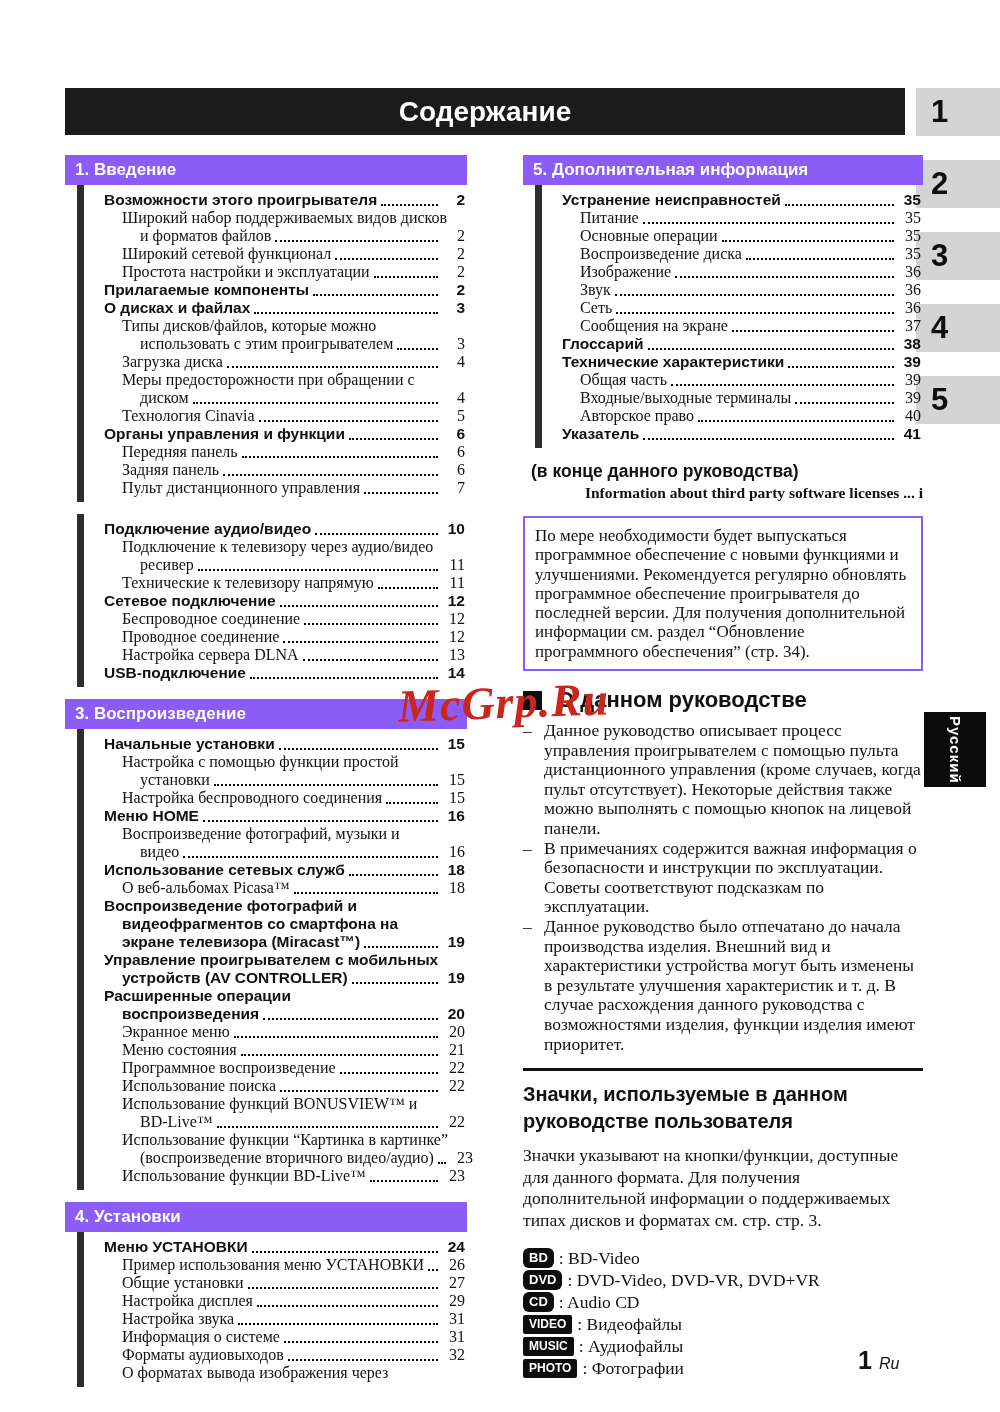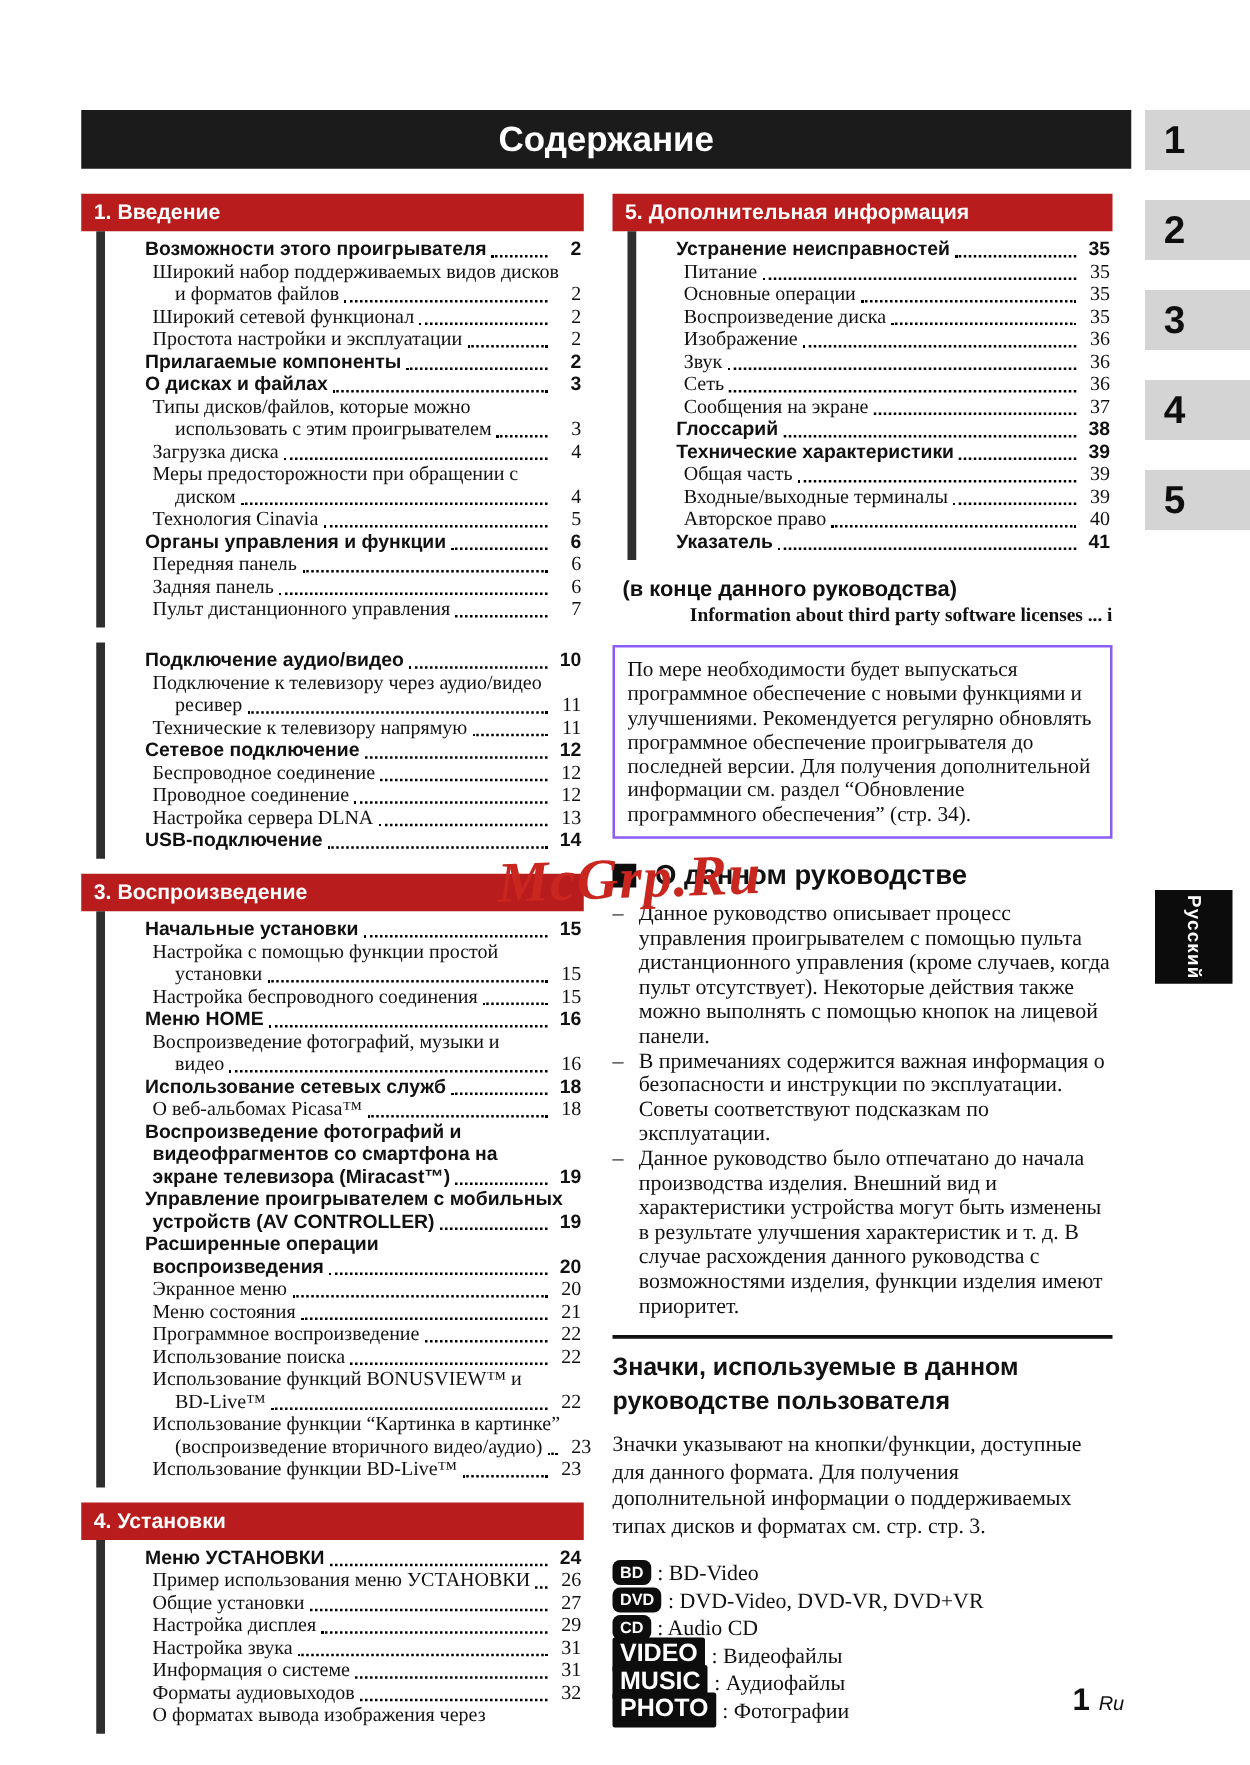--- a/index.html
+++ b/index.html
@@ -24,36 +24,36 @@
   }
   .lang-tab {
     position:absolute; left:924px; top:712px; width:62px; height:75px;
     background:#0c0c0c; color:#fff; display:flex; align-items:center; justify-content:center;
     font:bold 15px "Liberation Sans", sans-serif;
   }
   .lang-tab span { writing-mode:vertical-rl; letter-spacing:1px; }
   
   .col { position:absolute; top:155px; }
   .col-left  { left:65px;  width:402px; }
-  .col-right { left:490px; width:400px; }
+  .col-right { left:523px; width:400px; }
   
   .section { margin-bottom:12px; }
   .sec-header {
-    background:#b91c1c; color:#fff; height:30px; box-sizing:border-box;
+    background:#8b5cf6; color:#fff; height:30px; box-sizing:border-box;
     font:bold 17px "Liberation Sans", sans-serif;
     display:flex; align-items:center; padding-left:10px;
   }
   .sec-box {
     border-left:7px solid #2e2e2e; margin-left:12px;
     padding:6px 2px 5px 0;
   }
   .toc-line { line-height:15.8px; white-space:nowrap; }
   .toc-line.row { display:flex; align-items:flex-end; }
   .toc-line .t { white-space:nowrap; }
-  .lvl1 { padding-left:32px; font:bold 15.5px "Liberation Sans", sans-serif; }
+  .lvl1 { padding-left:20px; font:bold 15.5px "Liberation Sans", sans-serif; }
   .lvl1.cont { padding-left:38px; }
   .lvl2 { padding-left:38px; font:16px "Liberation Serif", serif; }
   .lvl2.cont { padding-left:56px; }
   .dots { flex:1 1 8px; min-width:8px; border-bottom:2px dotted #000; margin:0 3px 3px 4px; }
   .pg { min-width:24px; text-align:right; flex:none; }
   
   .end-note { margin-top:0; }
   .end-note-title { font:bold 17.5px "Liberation Sans", sans-serif; line-height:22px; padding-left:8px; }
   .end-note-line  { font:bold 15.5px "Liberation Serif", serif; line-height:22px; padding-left:34px; white-space:nowrap;text-align:right; }
   .note-box {
@@ -73,21 +73,21 @@
   .icons-heading {
     font:bold 20px "Liberation Sans", sans-serif; line-height:27px;
     white-space:pre-line; margin-bottom:10px;
   }
   .icons-intro { font:17.5px "Liberation Serif", serif; line-height:21.5px; margin-bottom:16px; }
   .badge-row { display:flex; align-items:center; height:22px; font:17.5px "Liberation Serif", serif; }
   .badge {
     background:#0d0d0d; color:#fff; font:bold 13px "Liberation Sans", sans-serif;
     padding:2px 6px 3px 6px; border-radius:6px; margin-right:5px; flex:none;
   }
-  .badge.rect { border-radius:2px; font-size:20px; }
+  .badge.rect { border-radius:2px; font-size:12px; }
   
   .watermark {
     position:absolute; left:398px; top:676px; z-index:5;
     font:bold italic 46px "Liberation Serif", serif; color:#c9261f;
     transform:rotate(-2deg); letter-spacing:1px; pointer-events:none;
   }
   .footer { position:absolute; left:858px; top:1346px; display:flex; align-items:baseline; }
   .pg-num  { font:bold 25px "Liberation Sans", sans-serif; }
   .pg-lang { font:italic 16px "Liberation Sans", sans-serif; margin-left:7px; }
 </style>

